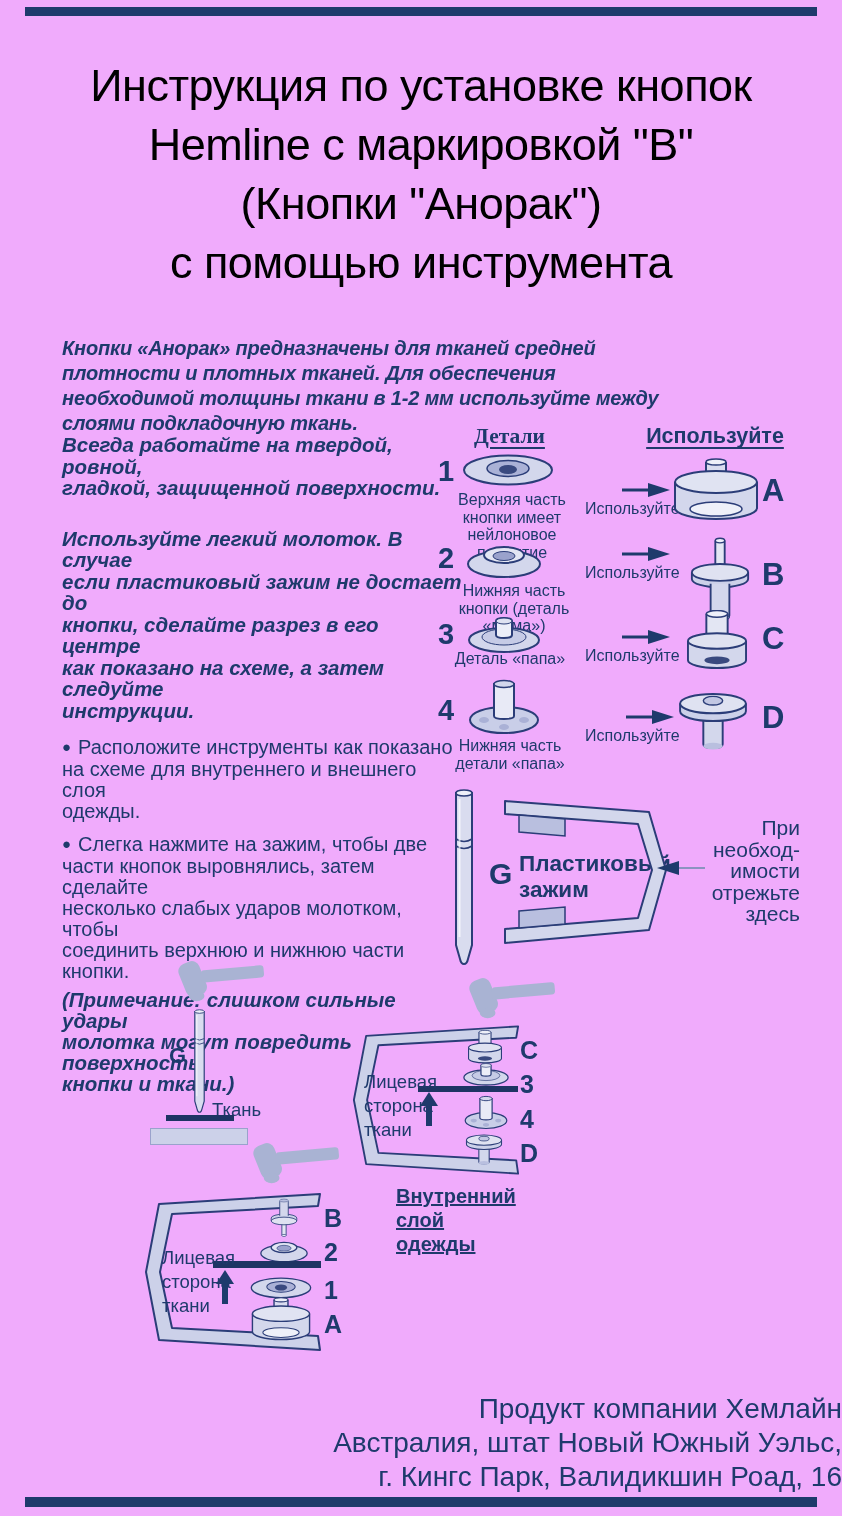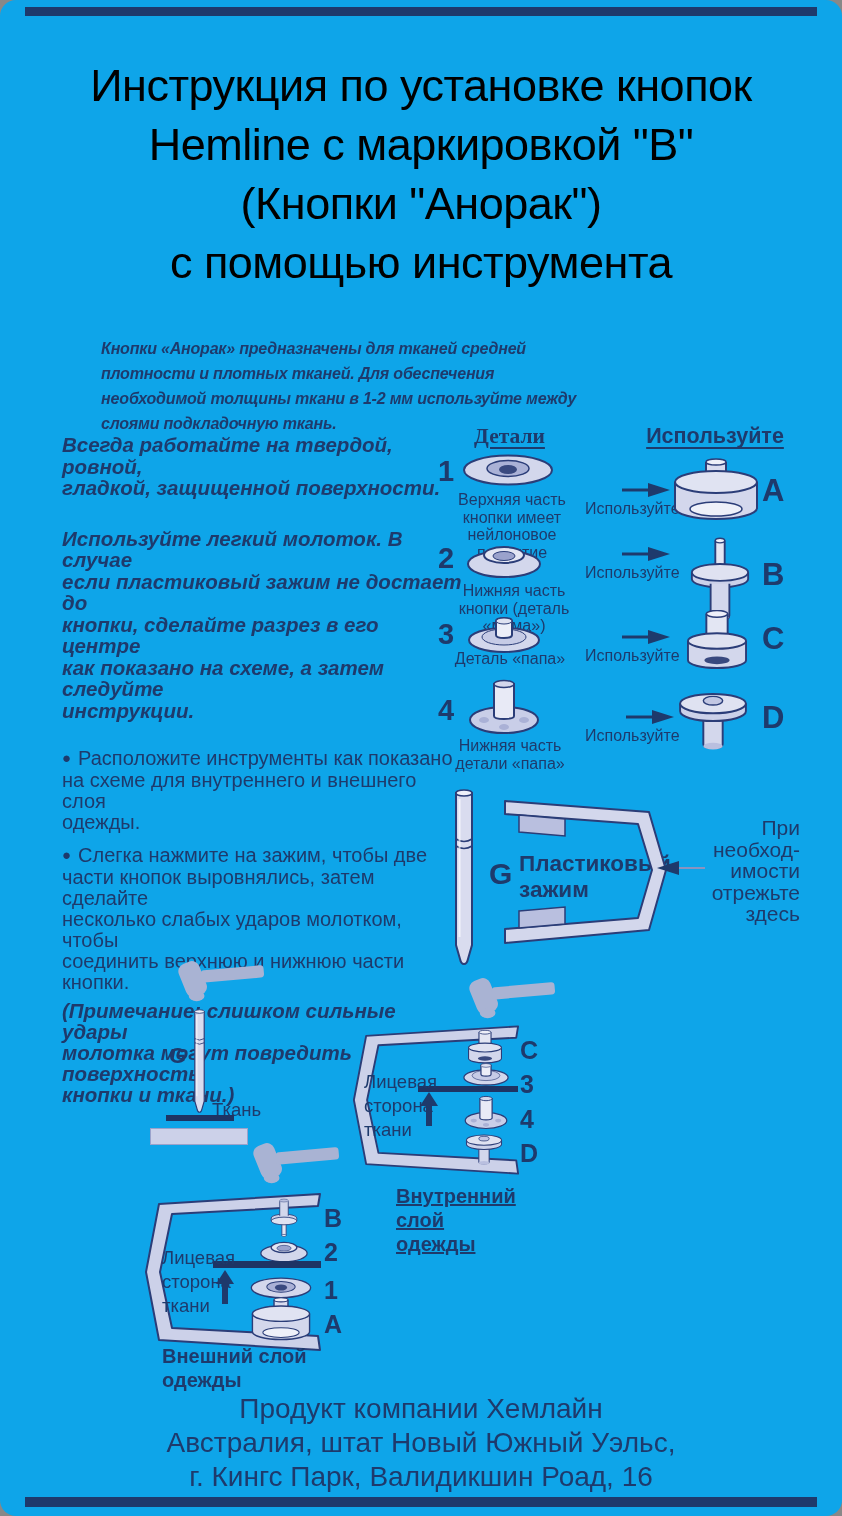--- a/index.html
+++ b/index.html
@@ -1,40 +1,40 @@
 <!DOCTYPE html>
 <html><head>
 <meta charset="utf-8">
 <style>
   html,body{margin:0;padding:0;background:#888;}
-  #page{position:relative;width:842px;height:1516px;background:#0ea5e9;margin:0 auto;
-        font-family:"Liberation Sans",sans-serif;overflow:hidden;color:#1e3a6c;border-radius:16px;}
+  #page{position:relative;width:842px;height:1516px;background:#f0abfc;margin:0 auto;
+        font-family:"Liberation Sans",sans-serif;overflow:hidden;color:#1e3a6c;}
   .abs{position:absolute;}
   .bar{position:absolute;background:#1e3a6c;}
   .title{width:842px;text-align:center;color:#000;font-size:45px;line-height:59px;font-weight:400;letter-spacing:-0.5px;}
   .bi{font-weight:bold;font-style:italic;}
-  .intro{font-size:16px;line-height:25px;letter-spacing:-0.2px;margin-left:39px;}
+  .intro{font-size:20px;line-height:25px;letter-spacing:-0.2px;}
   .leftcol{width:400px;font-size:20.5px;line-height:21.5px;}
   .leftcol p{margin:0;}
   .heading{font-size:32px;font-weight:bold;letter-spacing:-0.5px;margin-top:9px !important;margin-bottom:4px !important;}
   .bullets{font-size:20px;line-height:21px;font-weight:400;font-style:normal;}
   .blt{font-size:15px;margin-right:7px;position:relative;top:-2px;}
   .colhead{font-weight:bold;font-size:21.5px;text-decoration:underline;text-underline-offset:4px;text-align:center;}
   .rownum{font-size:29px;font-weight:bold;}
   .cap{font-size:16px;line-height:17.5px;text-align:center;}
   .uselbl{font-size:16px;text-align:center;}
   .letter{font-size:31px;font-weight:bold;}
   .small-letter{font-size:25px;font-weight:bold;}
   .glabel{font-size:30px;font-weight:bold;}
   .clamp-lbl{font-size:22.5px;line-height:26px;font-weight:bold;}
   .cutnote{font-size:21px;line-height:21.5px;}
   .facelbl{font-size:18.5px;line-height:24px;}
   .diagcap{font-size:20px;line-height:24px;font-weight:bold;}
   .fabric{position:absolute;background:#1e3464;}
-  .footer{width:842px;text-align:center;font-size:28px;line-height:34px;}
+  .footer{width:842px;text-align:right;font-size:28px;line-height:34px;}
   svg{display:block;}
 </style>
 </head>
 <body>
 
 <svg width="0" height="0" style="position:absolute">
   <defs>
     <symbol id="sym-hammer" viewBox="0 0 100 48">
       <g fill="#a9b3d3">
         <rect x="4" y="2" width="25" height="40" rx="9" transform="rotate(-22 16 22)"></rect>
@@ -128,21 +128,21 @@
 
   <div class="bar" style="left:25px;top:7px;width:792px;height:9px;"></div>
 
   <div class="abs title" style="top:56px;left:0;">Инструкция по установке кнопок<br>Hemline с маркировкой "B"<br>(Кнопки "Анорак")<br>с помощью инструмента</div>
 
   <div class="abs intro bi" style="left:62px;top:336px;width:730px;">Кнопки «Анорак» предназначены для тканей средней<br>плотности и плотных тканей. Для обеспечения<br>необходимой толщины ткани в 1-2 мм используйте между<br>слоями подкладочную ткань.</div>
 
   <div class="abs leftcol" style="left:62px;top:434px;">
     <p class="bi">Всегда работайте на твердой, ровной,<br>гладкой, защищенной поверхности.</p>
     <p class="bi" style="margin-top:29px;">Используйте легкий молоток. В случае<br>если пластиковый зажим не достает до<br>кнопки, сделайте разрез в его центре<br>как показано на схеме, а затем следуйте<br>инструкции.</p>
-    <p class="bullets" style="margin-top:27px;"><span class="blt">●</span><span>Расположите инструменты как показано<br>на схеме для внутреннего и внешнего слоя<br>одежды.</span></p>
+    <p class="bullets" style="margin-top:16px;"><span class="blt">●</span><span>Расположите инструменты как показано<br>на схеме для внутреннего и внешнего слоя<br>одежды.</span></p>
     <p class="bullets" style="margin-top:12px;"><span class="blt">●</span><span>Слегка нажмите на зажим, чтобы две<br>части кнопок выровнялись, затем сделайте<br>несколько слабых ударов молотком, чтобы<br>соединить верхнюю и нижнюю части кнопки.</span></p>
     <p class="bi" style="margin-top:7px;font-size:20.5px;line-height:21px;">(Примечание: слишком сильные удары<br>молотка могут повредить поверхность<br>кнопки и ткани.)</p>
   </div>
 
   <div class="abs colhead" style="left:452px;top:424px;width:115px;font-family:Liberation Serif, serif;">Детали</div>
   <div class="abs colhead" style="left:640px;top:424px;width:150px;">Используйте</div>
 
   <div class="abs rownum" style="left:438px;top:455px;">1</div>
   <svg class="abs" style="left:462px;top:453px;" width="92" height="36">
       <use href="#sym-part1"></use>
@@ -272,19 +272,18 @@
       <use href="#sym-toolA"></use>
     </svg>
   <div class="abs small-letter" style="left:324px;top:1204px;">B</div>
   <div class="abs small-letter" style="left:324px;top:1238px;">2</div>
   <div class="abs small-letter" style="left:324px;top:1276px;">1</div>
   <div class="abs small-letter" style="left:324px;top:1310px;">A</div>
   <div class="abs facelbl" style="left:162px;top:1246px;width:70px;">Лицевая<br>сторона<br>ткани</div>
   <svg class="abs" style="left:216px;top:1270px;" width="18" height="34">
       <use href="#sym-arrow-up"></use>
     </svg>
-  <div class="abs diagcap" style="left:162px;top:1344px;width:220px;">Внешний слой одежды</div>
 
   <div class="abs footer" style="left:0;top:1392px;">Продукт компании Хемлайн<br>Австралия, штат Новый Южный Уэльс,<br>г. Кингс Парк, Валидикшин Роад, 16</div>
 
   <div class="bar" style="left:25px;top:1497px;width:792px;height:10px;"></div>
 
 </div>
 
 </body></html>

